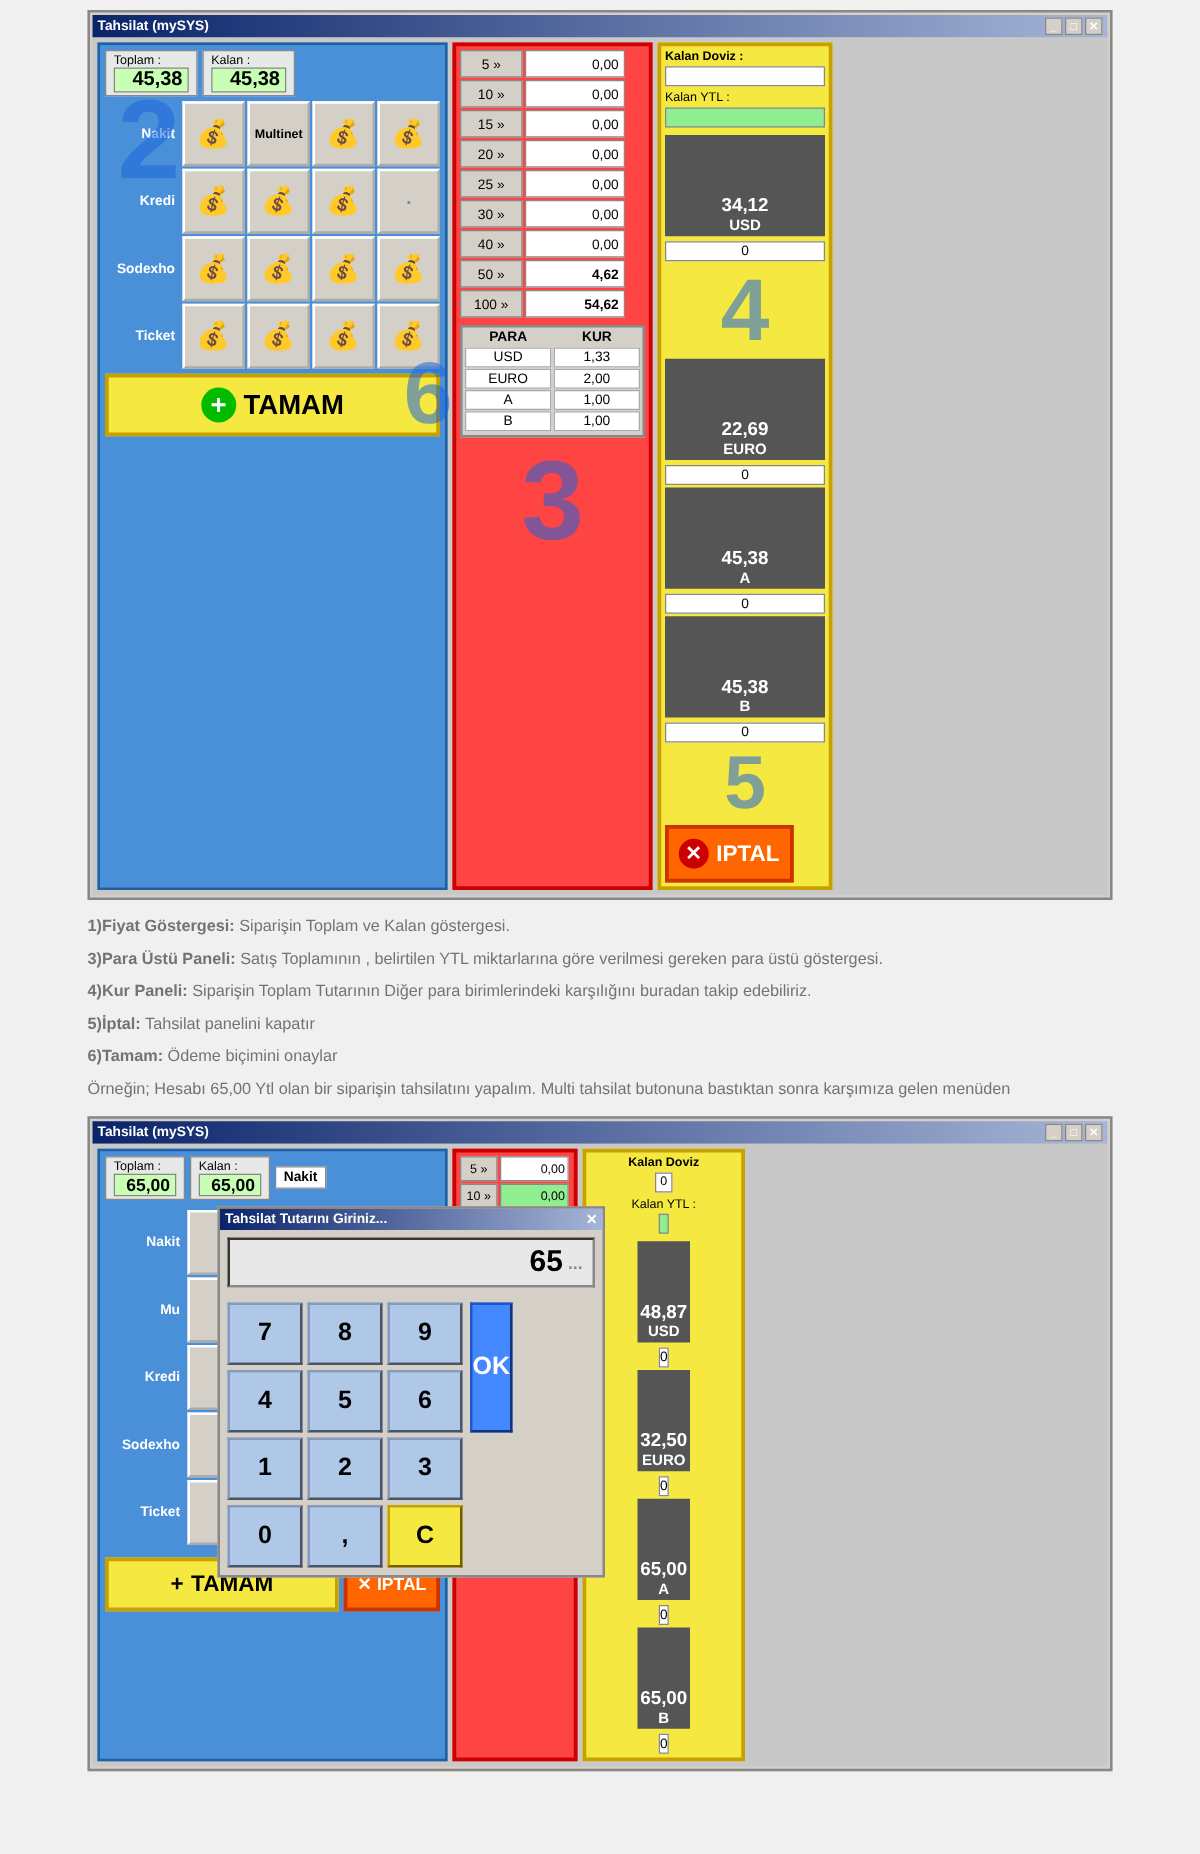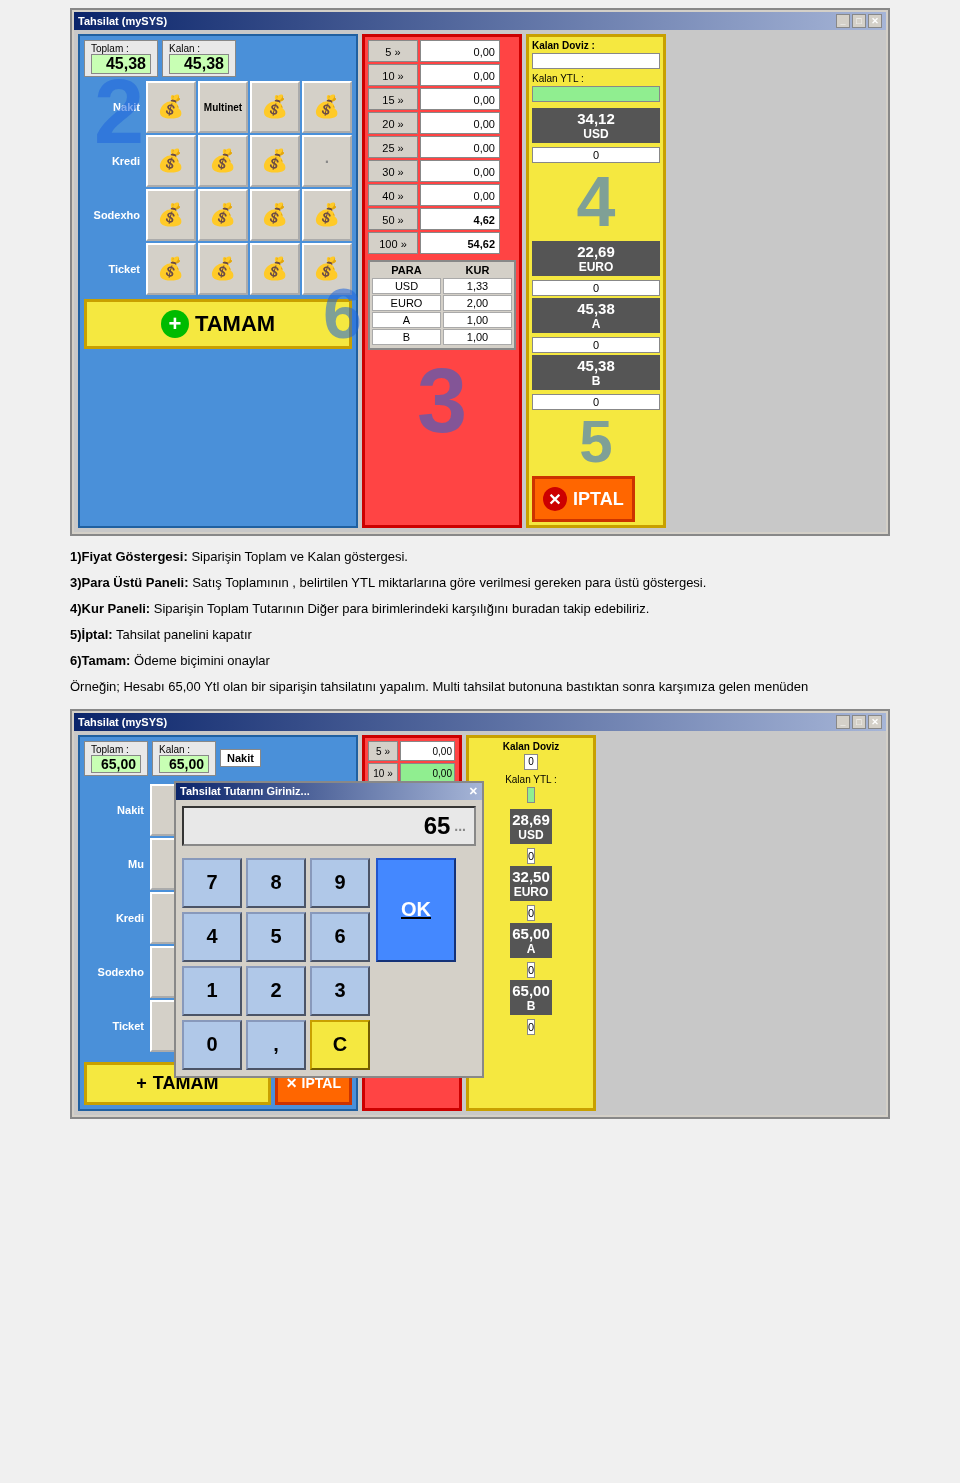--- a/index.html
+++ b/index.html
@@ -265,20 +265,21 @@
     .currency-block {
       background: #555;
       color: white;
       text-align: center;
       margin-bottom: 2px;
       padding: 2px;
     }
     .currency-amount {
       font-size: 15px;
       font-weight: bold;
+      margin-top: 46px;
     }
     .currency-name {
       font-size: 12px;
       font-weight: bold;
     }
     .currency-count {
       background: #fff;
       color: #000;
       font-size: 11px;
       text-align: center;
@@ -323,21 +324,21 @@
       text-align: center;
       line-height: 1;
     }
 
     
     .explanation {
       width: 820px;
       margin: 10px auto;
       font-size: 13px;
       line-height: 1.7;
-      color: #000000;
+      color: #737373;
     }
     .explanation p { margin-bottom: 4px; }
     .bold { font-weight: bold; }
 
     
     .second-window-wrapper {
       width: 820px;
       margin: 10px auto;
       position: relative;
     }
@@ -411,24 +412,23 @@
       display: flex;
       align-items: center;
       justify-content: center;
     }
     .num-btn.yellow {
       background: #f5e840;
       border: 2px outset #c8a000;
     }
     .numpad-actions {
       display: flex;
-      flex-direction: column;
+      flex-direction: row;
       gap: 4px;
       width: 80px;
-      text-decoration: underline;
     }
     .btn-ok {
       background: #4488ff;
       border: 2px outset #2255cc;
       color: white;
       font-size: 20px;
       font-weight: bold;
       cursor: pointer;
       height: 104px;
       display: flex;
@@ -926,21 +926,21 @@
         </div>
       </div>
 
       <div class="s-right-panel">
         <div class="kalan-doviz-label">Kalan Doviz</div>
         <div class="kalan-doviz-value">0</div>
         <div class="kalan-ytl-label">Kalan YTL :</div>
         <div class="kalan-ytl-value"></div>
 
         <div class="currency-block">
-          <div class="currency-amount">28,69</div>
+          <div class="currency-amount">48,87</div>
           <div class="currency-name">USD</div>
         </div>
         <div class="currency-count">0</div>
 
         <div class="currency-block">
           <div class="currency-amount">32,50</div>
           <div class="currency-name">EURO</div>
         </div>
         <div class="currency-count">0</div>
 

